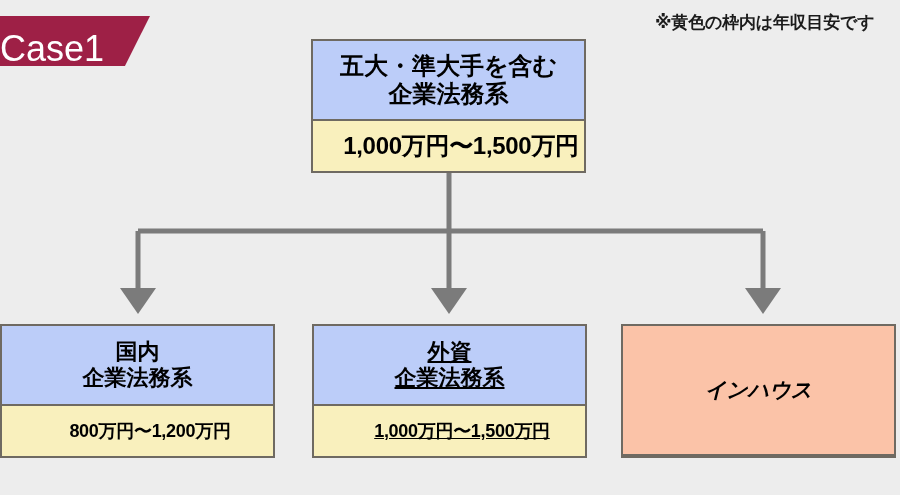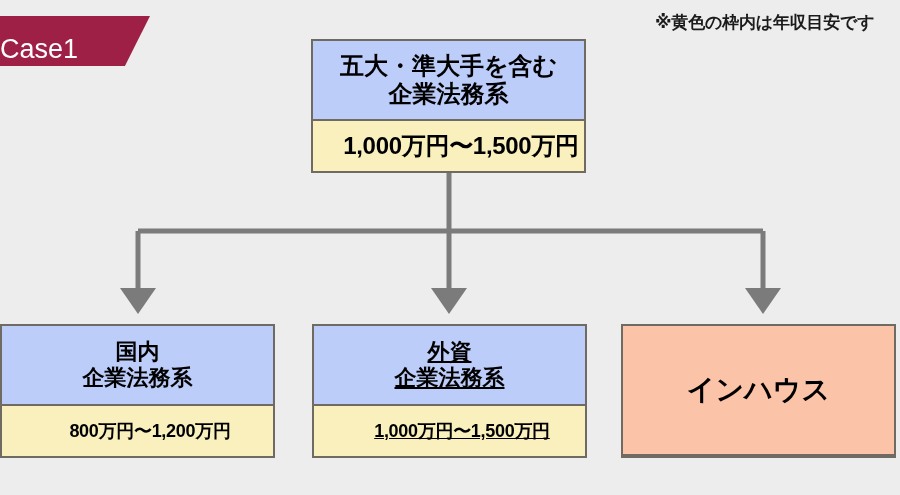--- a/index.html
+++ b/index.html
@@ -30,21 +30,21 @@
     height: 50px;
     background: #9e2046;
     color: #ffffff;
     clip-path: polygon(0 0, 100% 0, 86.8% 100%, 0 100%);
     display: flex;
     align-items: center;
     box-sizing: border-box;
     padding-left: 40px;
   }
   .case-banner-label {
-    font-size: 27px;
+    font-size: 36px;
     font-weight: 400;
     letter-spacing: 0px;
     line-height: 1;
     white-space: nowrap;
     margin-top: 16px;
   }
 
   
   .note {
     position: absolute;
@@ -105,21 +105,21 @@
   #node-top .node-head { font-size: 24px; height: 80px; }
   #node-top .node-salary { font-size: 24px; height: 50px; }
 
   
   .node-bottom { top: 324px; width: 275px; height: 134px; }
   #node-domestic { left: 0px; }
   #node-foreign  { left: 312px; text-decoration: underline; }
   #node-inhouse  { left: 621px; }
   .node-bottom .node-head { font-size: 22px; height: 80px; }
   .node-bottom .node-salary { font-size: 18px; height: 50px; }
-  #node-inhouse .node-head { font-size: 28px; }
+  #node-inhouse .node-head { font-size: 21px; font-style: italic; }
 
   
   .connector {
     position: absolute;
     left: 0;
     top: 0;
     width: 900px;
     height: 495px;
     pointer-events: none;
   }

